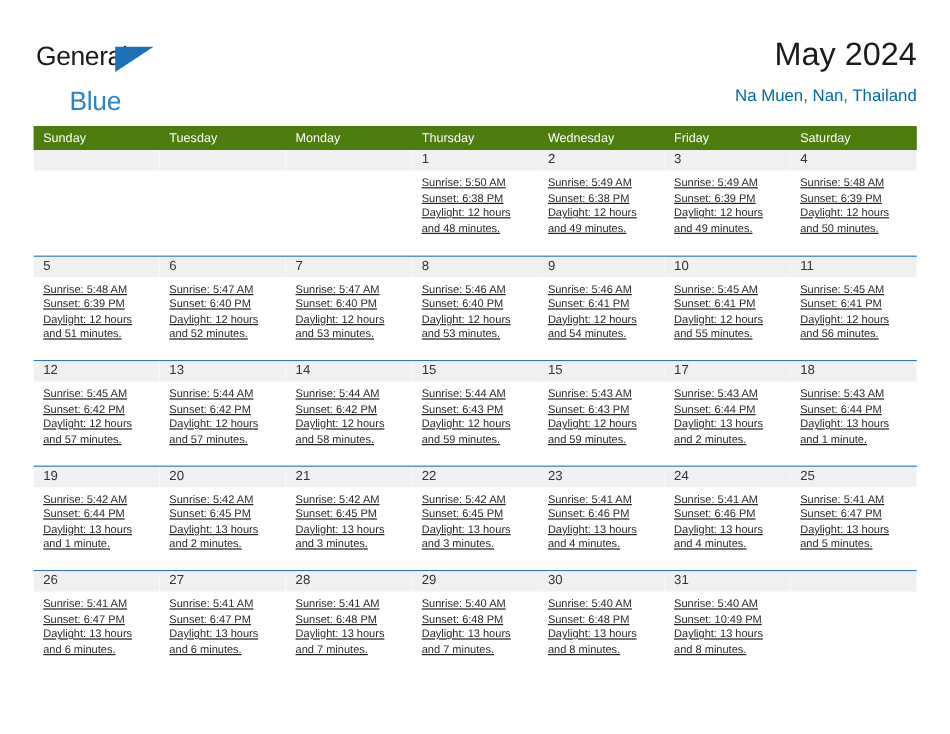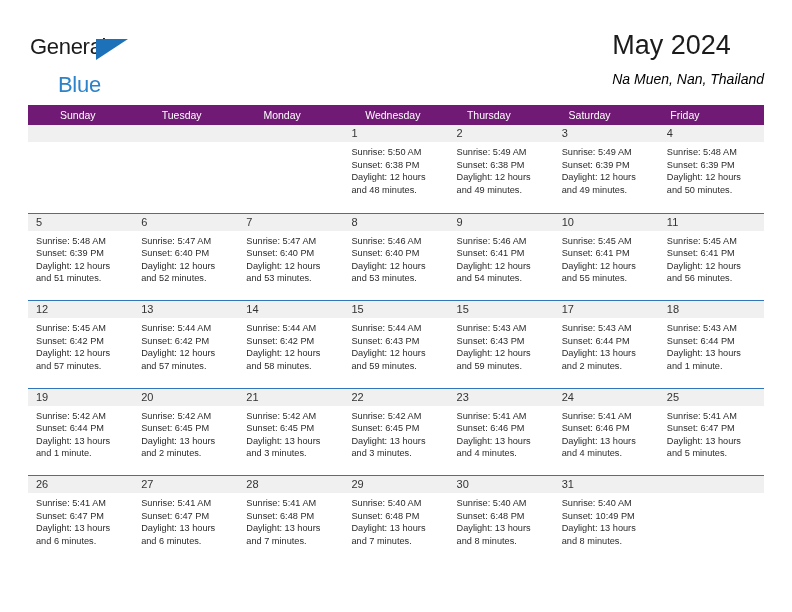--- a/index.html
+++ b/index.html
@@ -64,51 +64,50 @@
     font-size: 22px;
     letter-spacing: -0.3px;
     color: #2b83c9;
     line-height: 26px;
   }
 
   .title-block {
     position: absolute;
     right: 0;
     top: 0;
+    text-align: right;
   }
   .cal-title {
     font-size: 27px;
     color: #1b1b1b;
     line-height: 34px;
     font-weight: normal;
     margin: 0;
     letter-spacing: 0px;
   }
   .cal-subtitle {
     font-size: 14px;
-    color: #000000;
+    color: #0369a1;
     line-height: 20px;
     margin: 7px 0 0 0;
     font-weight: normal;
-    font-style: italic;
   }
 
   
   .calendar {
     position: absolute;
     left: 28px;
     top: 105px;
     width: 736px;
   }
 
   .weekday-row {
     display: flex;
-    background: #701a75;
+    background: #4d7c0f;
     height: 20px;
-    padding-left: 24px;
   }
   .weekday {
     flex: 1 1 0;
     color: #ffffff;
     font-size: 10.5px;
     line-height: 20px;
     padding-left: 8px;
     box-sizing: border-box;
     white-space: nowrap;
     overflow: hidden;
@@ -138,20 +137,21 @@
   }
   .day-number {
     font-size: 11px;
     color: #333333;
     line-height: 17px;
     padding-left: 8px;
     display: block;
   }
   .day-details {
     padding: 4px 7px 0 8px;
+    text-decoration: underline;
   }
   .detail-line {
     font-size: 9.2px;
     line-height: 12.6px;
     color: #2b2b2b;
     white-space: nowrap;
   }
 </style>
 </head>
 <body>
@@ -172,24 +172,24 @@
     </div>
 
   </div>
 
   <div class="calendar">
 
     <div class="weekday-row">
       <div class="weekday">Sunday</div>
       <div class="weekday">Tuesday</div>
       <div class="weekday">Monday</div>
+      <div class="weekday">Thursday</div>
       <div class="weekday">Wednesday</div>
-      <div class="weekday">Thursday</div>
+      <div class="weekday">Friday</div>
       <div class="weekday">Saturday</div>
-      <div class="weekday">Friday</div>
     </div>
 
     <div id="weeks-container">
         <div class="week-row">
           <div class="day-cell empty">
             <div class="day-number-band">
               <span class="day-number"></span>
             </div>
           </div>
           <div class="day-cell empty">

